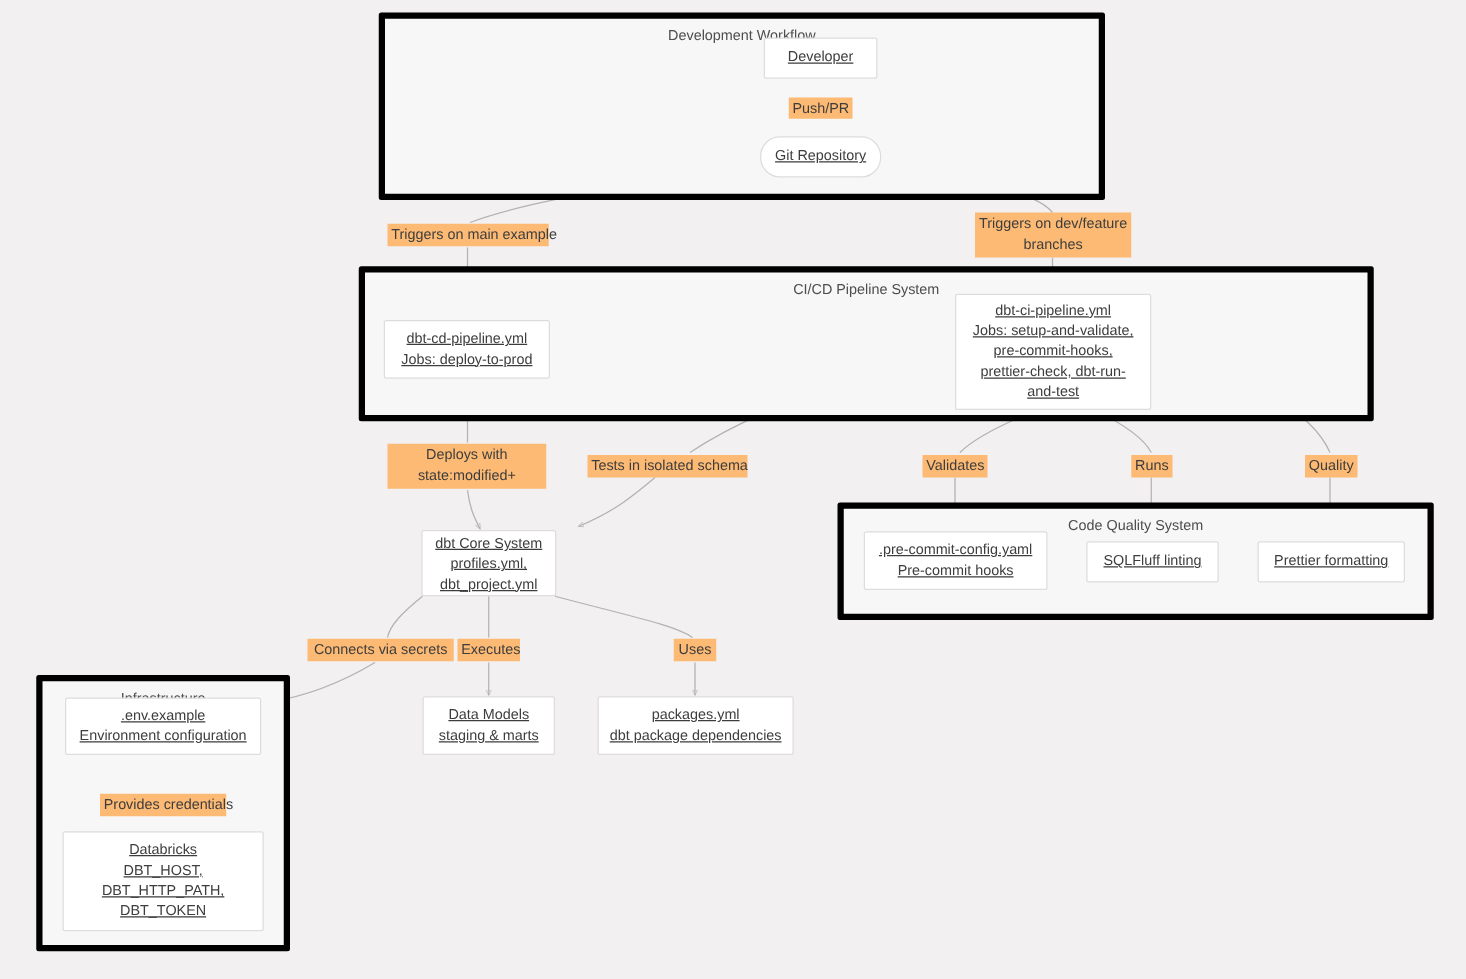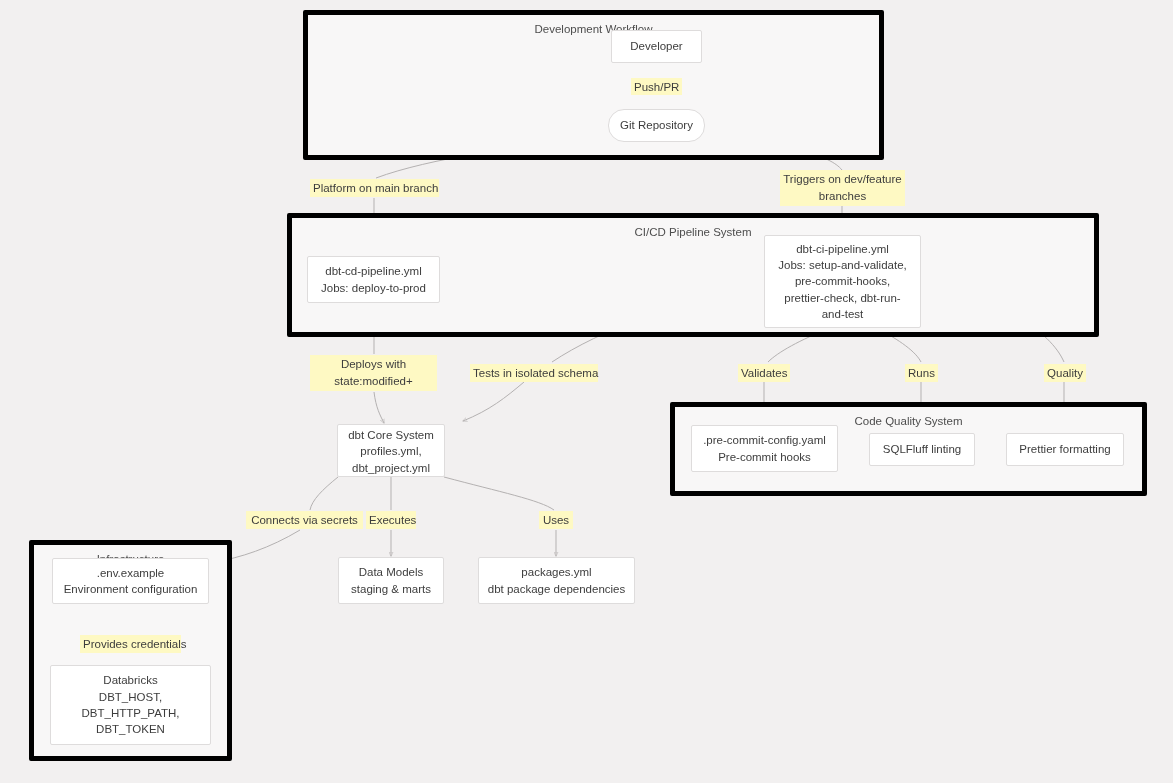--- a/index.html
+++ b/index.html
@@ -48,26 +48,27 @@
     box-sizing: border-box;
     display: flex;
     flex-direction: column;
     align-items: center;
     justify-content: center;
     font-size: 11.5px;
     color: #3d3d3d;
     line-height: 1.42;
     text-align: center;
     padding: 2px 6px;
+    text-decoration: underline;
   }
   .node .ln { display: block; white-space: nowrap; }
   
   .edge-label {
     position: absolute;
-    background: #fef9c3;
+    background: #fdba74;
     color: #3d3d3d;
     font-size: 11.5px;
     line-height: 1.5;
     text-align: center;
     white-space: nowrap;
     padding: 1px 3px;
     box-sizing: border-box;
   }
   .edge-label.two-line { white-space: normal; }
   svg#edges {
@@ -205,21 +206,21 @@
     <span class="ln">DBT_HOST,</span>
     <span class="ln">DBT_HTTP_PATH,</span>
     <span class="ln">DBT_TOKEN</span>
   </div>
 
   <div class="edge-label" style="left:631px; top:78px; width:51px; height:17px;">
     <span>Push/PR</span>
   </div>
 
   <div class="edge-label" style="left:310px; top:179px; width:129px; height:18px;">
-    <span>Platform on main branch</span>
+    <span>Triggers on main example</span>
   </div>
 
   <div class="edge-label two-line" style="left:780px; top:170px; width:125px; height:36px;">
     <span class="ln">Triggers on dev/feature</span>
     <span class="ln">branches</span>
   </div>
 
   <div class="edge-label two-line" style="left:310px; top:355px; width:127px; height:36px;">
     <span class="ln">Deploys with</span>
     <span class="ln">state:modified+</span>

